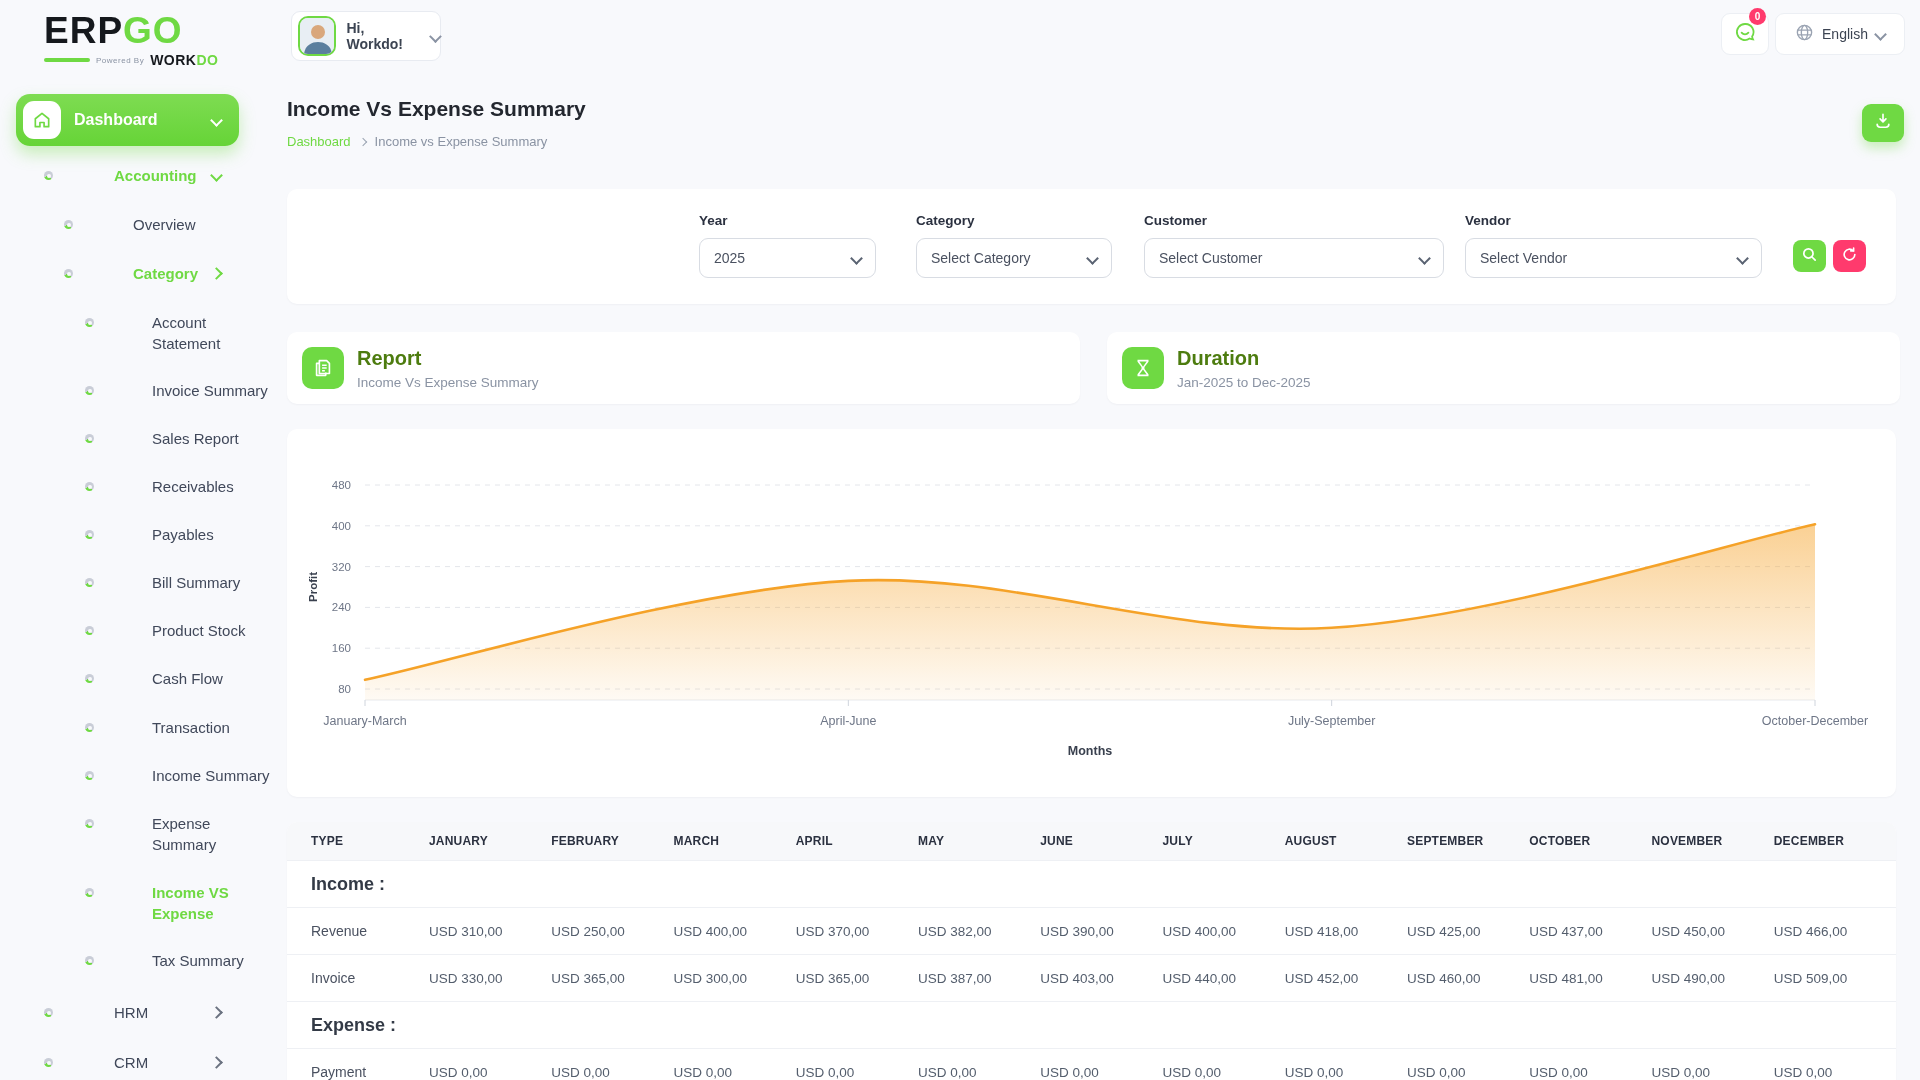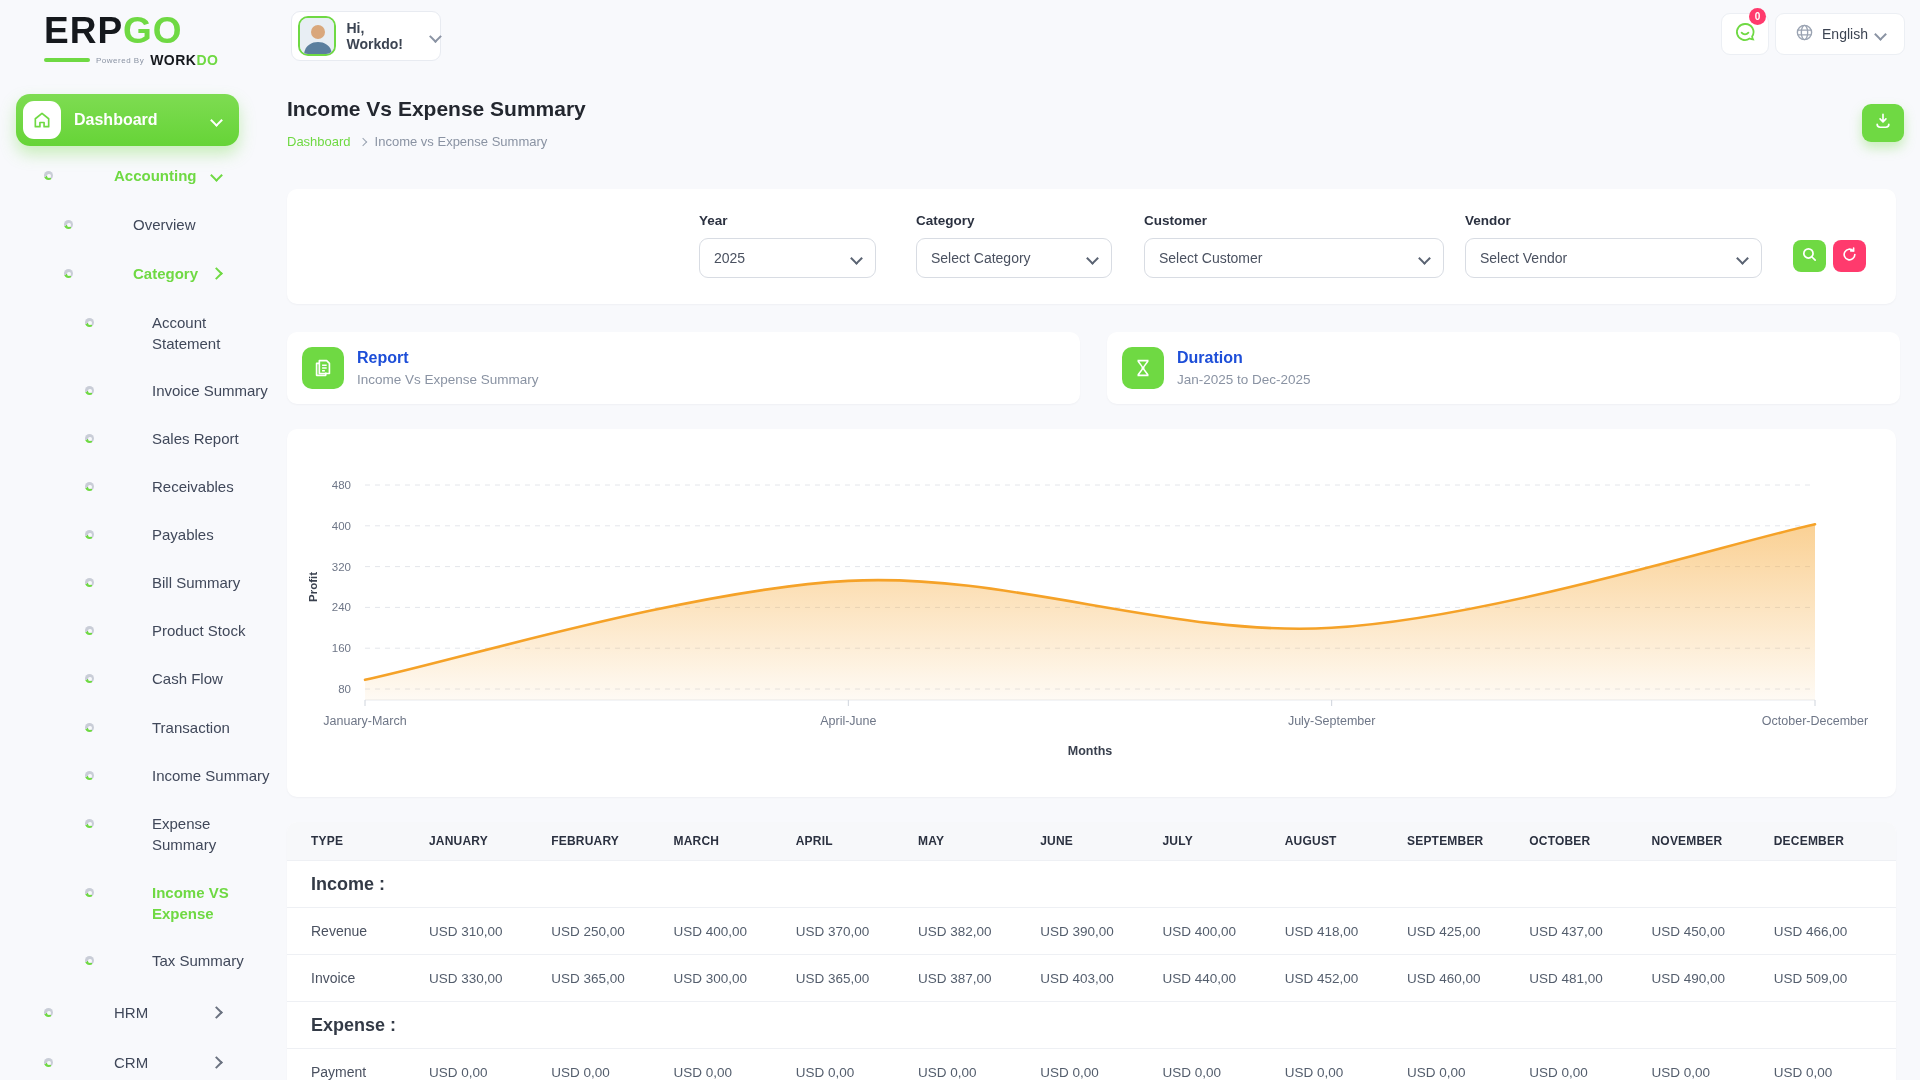--- a/index.html
+++ b/index.html
@@ -63,21 +63,21 @@
     display:flex;align-items:center;justify-content:space-between;padding:0 14px;font-size:14px;color:#4a5160;cursor:pointer;}
   .fselect .chev{color:#5a6372;}
   .sq-btn{position:absolute;top:51px;width:33px;height:32px;border-radius:8px;border:none;
     display:flex;align-items:center;justify-content:center;cursor:pointer;}
   .search-btn{left:1506px;background:#6fd943;}
   .reset-btn{left:1546px;background:#ff3a6d;}
   .info-card{top:332px;width:793px;height:72px;display:flex;align-items:center;}
   .info-icon{width:42px;height:42px;margin-left:15px;border-radius:10px;background:#6fd943;
     display:flex;align-items:center;justify-content:center;}
   .info-txt{margin-left:13px;}
-  .info-title{font-size:16px;font-weight:700;color:#1d4ed8;}
+  .info-title{font-size:20px;font-weight:700;color:#4d7c0f;}
   .info-sub{font-size:13.5px;color:#8a93a3;margin-top:5px;}
   
   .chart-card{left:287px;top:429px;width:1609px;height:368px;}
   
   .table-card{left:287px;top:822px;width:1609px;height:268px;overflow:hidden;}
   table{width:100%;border-collapse:collapse;table-layout:fixed;}
   th{background:#f7f8fa;font-size:12px;font-weight:700;color:#2b3140;text-align:left;
     height:38px;padding:0;letter-spacing:.2px;}
   th:first-child,td:first-child{padding-left:24px;width:118px;}
   td{height:46px;font-size:13.5px;color:#545e6d;border-top:1px solid #eef0f4;padding:0;}

